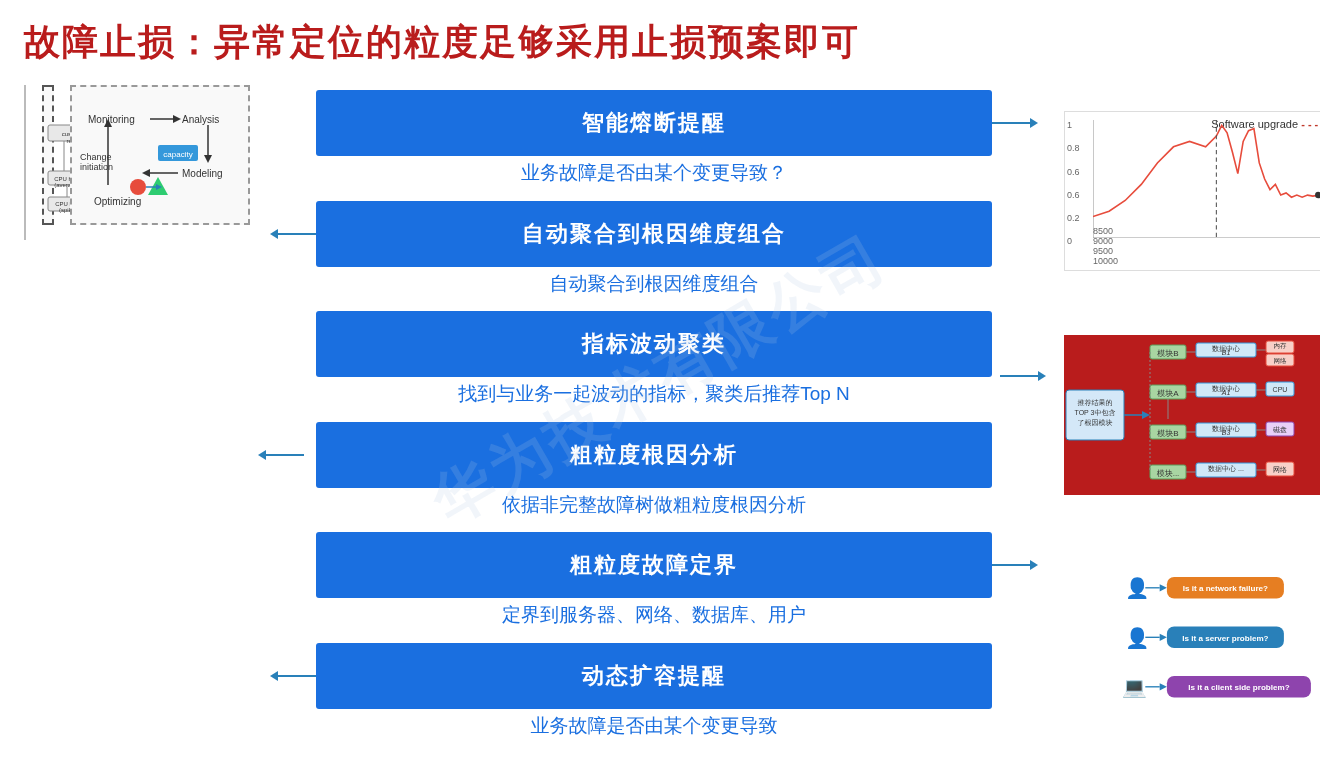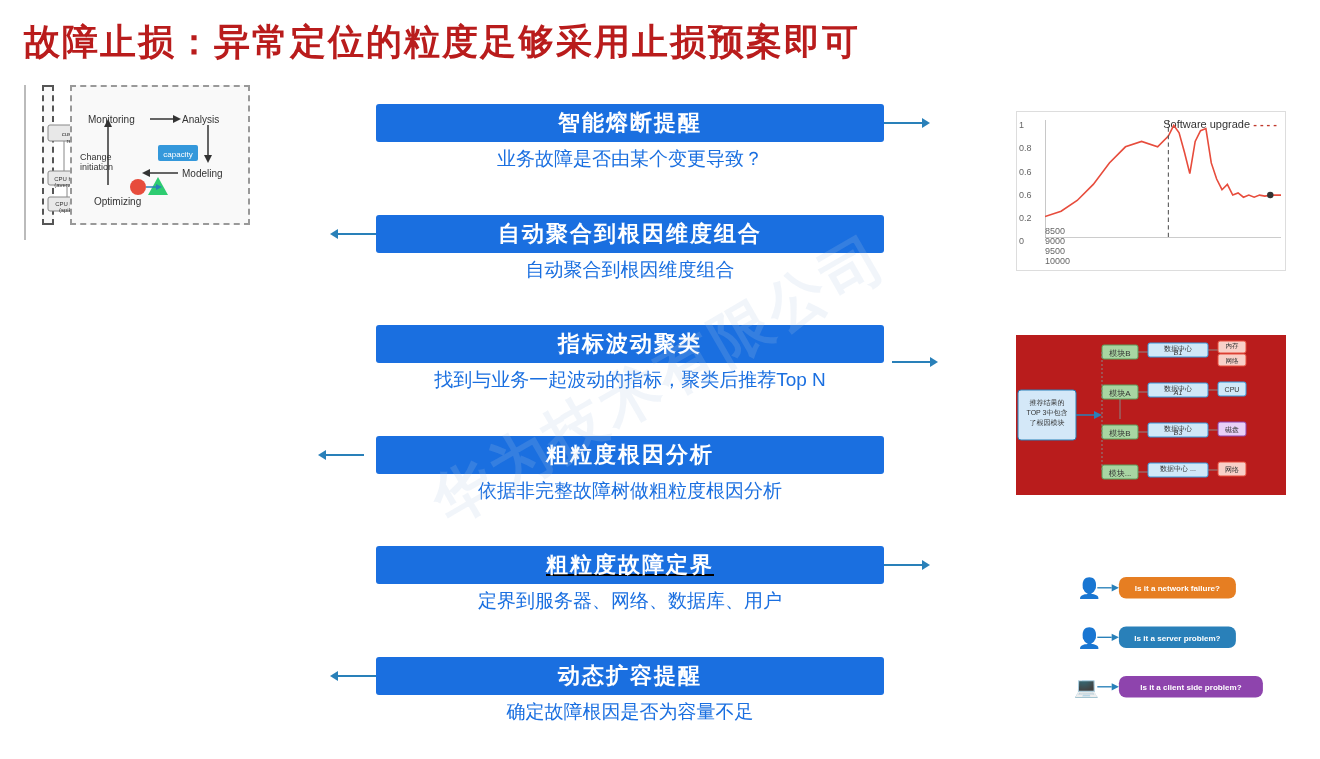--- a/index.html
+++ b/index.html
@@ -105,22 +105,22 @@
       flex-direction: column;
       align-items: center;
       gap: 2px;
     }
     .blue-bar {
       background: #1a6fe0;
       color: #fff;
       font-size: 22px;
       font-weight: bold;
       text-align: center;
-      padding: 4px 20px;
-      width: 508px;
+      padding: 18px 20px;
+      width: 676px;
       border-radius: 3px;
       letter-spacing: 2px;
     }
     .sub-text {
       font-size: 19px;
       color: #1a6fe0;
       font-weight: normal;
       text-align: center;
       padding: 2px 0;
     }
@@ -416,35 +416,35 @@
       <div class="center-item">
         <div style="display:flex;align-items:center;gap:12px;">
           <div class="left-horiz-arrow"></div>
           <div class="blue-bar">粗粒度根因分析</div>
           <div class="horiz-arrow" style="visibility:hidden;"></div>
         </div>
         <div class="sub-text">依据非完整故障树做粗粒度根因分析</div>
       </div>
 
       <div class="center-item">
-        <div style="display:flex;align-items:center;gap:0;text-decoration:underline;">
+        <div style="display:flex;align-items:center;gap:0;">
           <div class="left-horiz-arrow" style="visibility:hidden;width:40px;"></div>
           <div class="blue-bar">粗粒度故障定界</div>
           <div class="horiz-arrow"></div>
         </div>
         <div class="sub-text">定界到服务器、网络、数据库、用户</div>
       </div>
 
       <div class="center-item">
         <div style="display:flex;align-items:center;gap:0;">
           <div class="left-horiz-arrow"></div>
           <div class="blue-bar">动态扩容提醒</div>
           <div class="horiz-arrow" style="visibility:hidden;"></div>
         </div>
-        <div class="sub-text">确定故障根因是否为容量不足</div>
+        <div class="sub-text">业务故障是否由某个变更导致</div>
       </div>
 
     </div>
 
     <div class="right-col">
 
       <div class="chart-box">
         <div class="chart-title">
           <span>Software upgrade</span>
           <span style="color:#c0392b;font-weight:bold;">- - - -</span>

